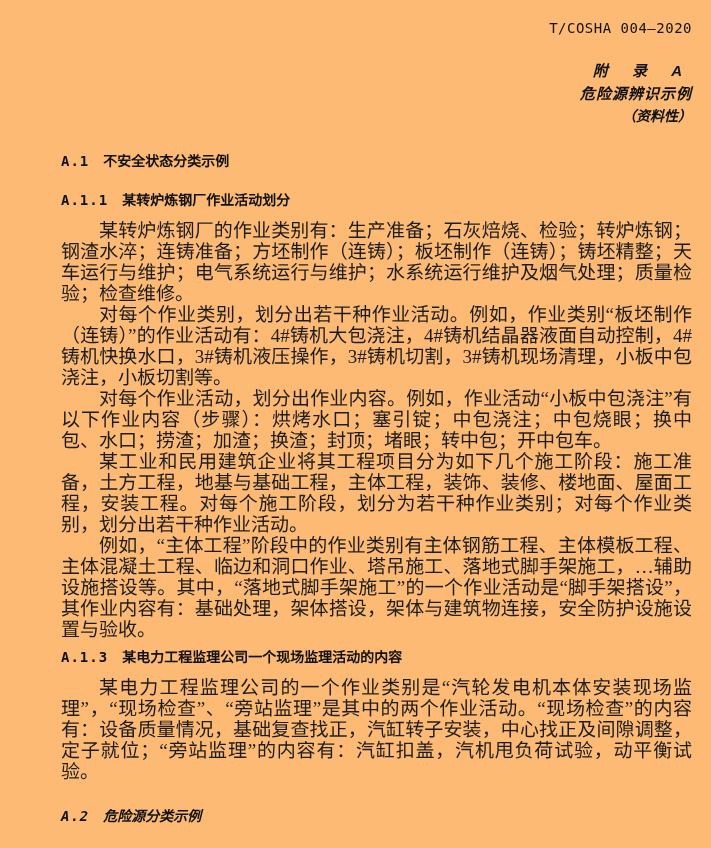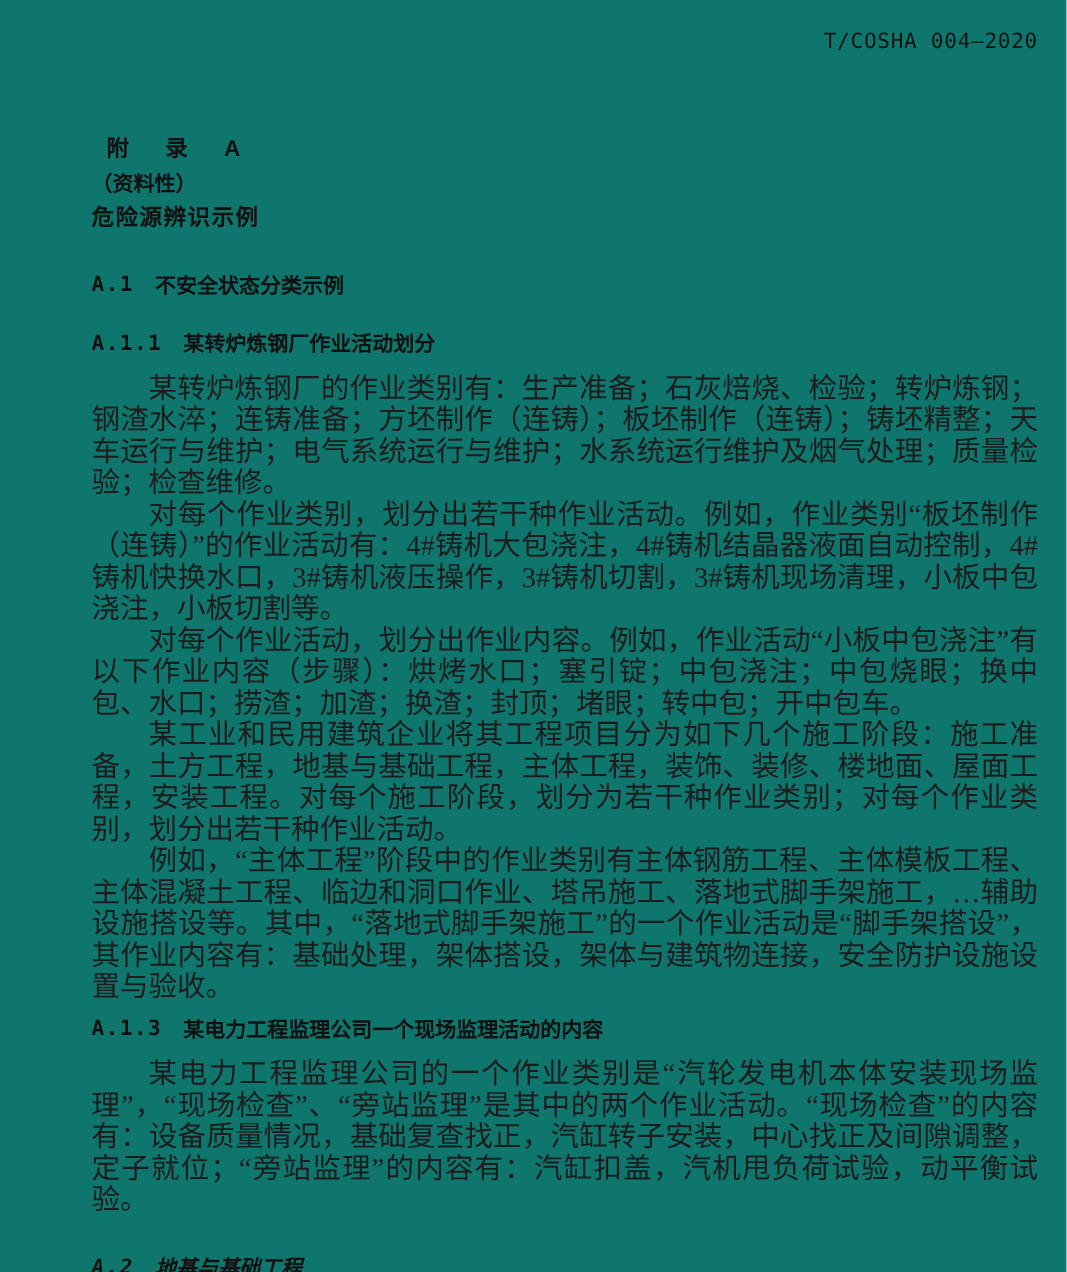--- a/index.html
+++ b/index.html
@@ -5,38 +5,39 @@
   html, body {
     margin: 0;
     padding: 0;
     background: #ffffff;
   }
   .page {
     position: relative;
     width: 711px;
     height: 848px;
     margin: 0 auto;
-    background: #0f766e;
+    background: #fdba74;
     color: #1c1c1c;
     overflow: hidden;
     box-sizing: border-box;
     padding: 20px 19px 0 61px;
     font-family: "Liberation Serif", serif;
   }
   .doc-header {
     text-align: right;
     font-family: "DejaVu Sans Mono", monospace;
     font-size: 14px;
     line-height: 16px;
     letter-spacing: 0.5px;
     color: #111;
   }
   .title-block {
-    margin-top: 52px;
-    text-align: left;
+    margin-top: 23px;
+    text-align: right;
+    font-style: italic;
   }
   .title-line {
     font-family: "Liberation Sans", sans-serif;
     font-weight: 700;
     font-size: 15px;
     line-height: 23px;
     color: #111;
   }
   .title-appendix { letter-spacing: 10px; text-indent: 10px; }
   .title-type { font-size: 14px; }
@@ -76,22 +77,22 @@
 </style>
 </head>
 <body>
 
 <div class="page">
 
   <div class="doc-header">T/COSHA 004—2020</div>
 
   <div class="title-block">
     <div class="title-line title-appendix">附 录 A</div>
+    <div class="title-line title-name">危险源辨识示例</div>
     <div class="title-line title-type">（资料性）</div>
-    <div class="title-line title-name">危险源辨识示例</div>
   </div>
 
   <div class="clause-h2 h2-a1">
     <span class="clause-num">A.1</span>
     <span>不安全状态分类示例</span>
   </div>
 
   <div class="clause-h3 h3-a11">
     <span class="clause-num">A.1.1</span>
     <span>某转炉炼钢厂作业活动划分</span>
@@ -107,21 +108,21 @@
 
   <div class="clause-h3 h3-a13">
     <span class="clause-num">A.1.3</span>
     <span>某电力工程监理公司一个现场监理活动的内容</span>
   </div>
 
   <p class="body-para">某电力工程监理公司的一个作业类别是“汽轮发电机本体安装现场监理”，“现场检查”、“旁站监理”是其中的两个作业活动。“现场检查”的内容有：设备质量情况，基础复查找正，汽缸转子安装，中心找正及间隙调整，定子就位；“旁站监理”的内容有：汽缸扣盖，汽机甩负荷试验，动平衡试验。</p>
 
   <div class="clause-h2 h2-a2">
     <span class="clause-num">A.2</span>
-    <span>地基与基础工程</span>
+    <span>危险源分类示例</span>
   </div>
 
   <div class="clause-h3 h3-a21">
     <span class="clause-num">A.2.1</span>
     <span>划分为若干种作业类别</span>
   </div>
 
   <p class="body-para">机械加工不安全状态分类，见表 A.1。</p>
 
 </div>

